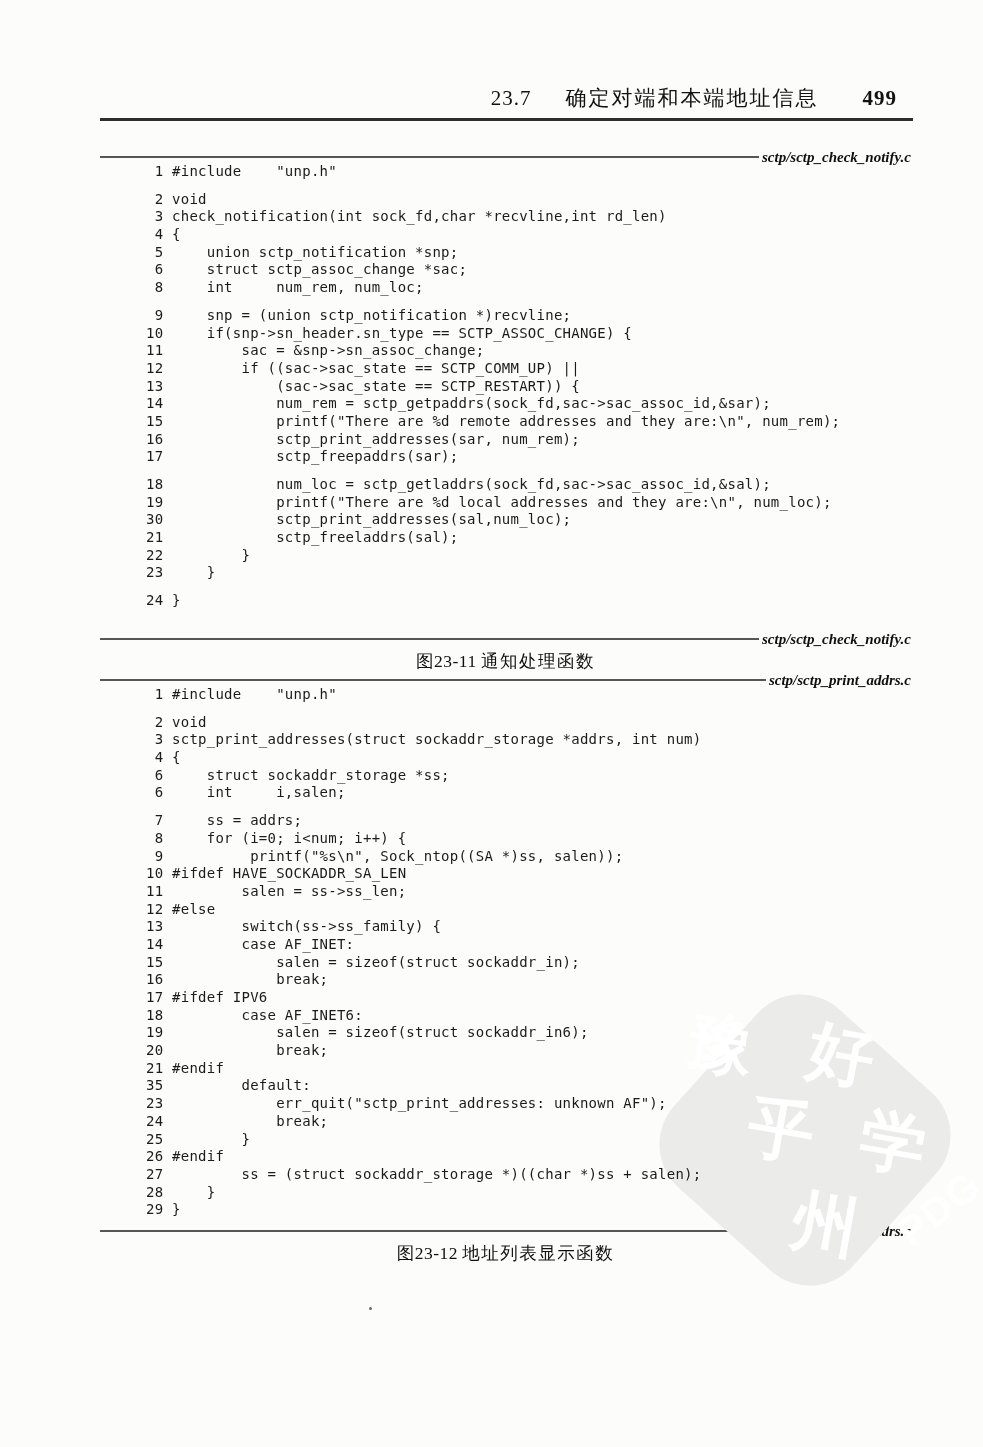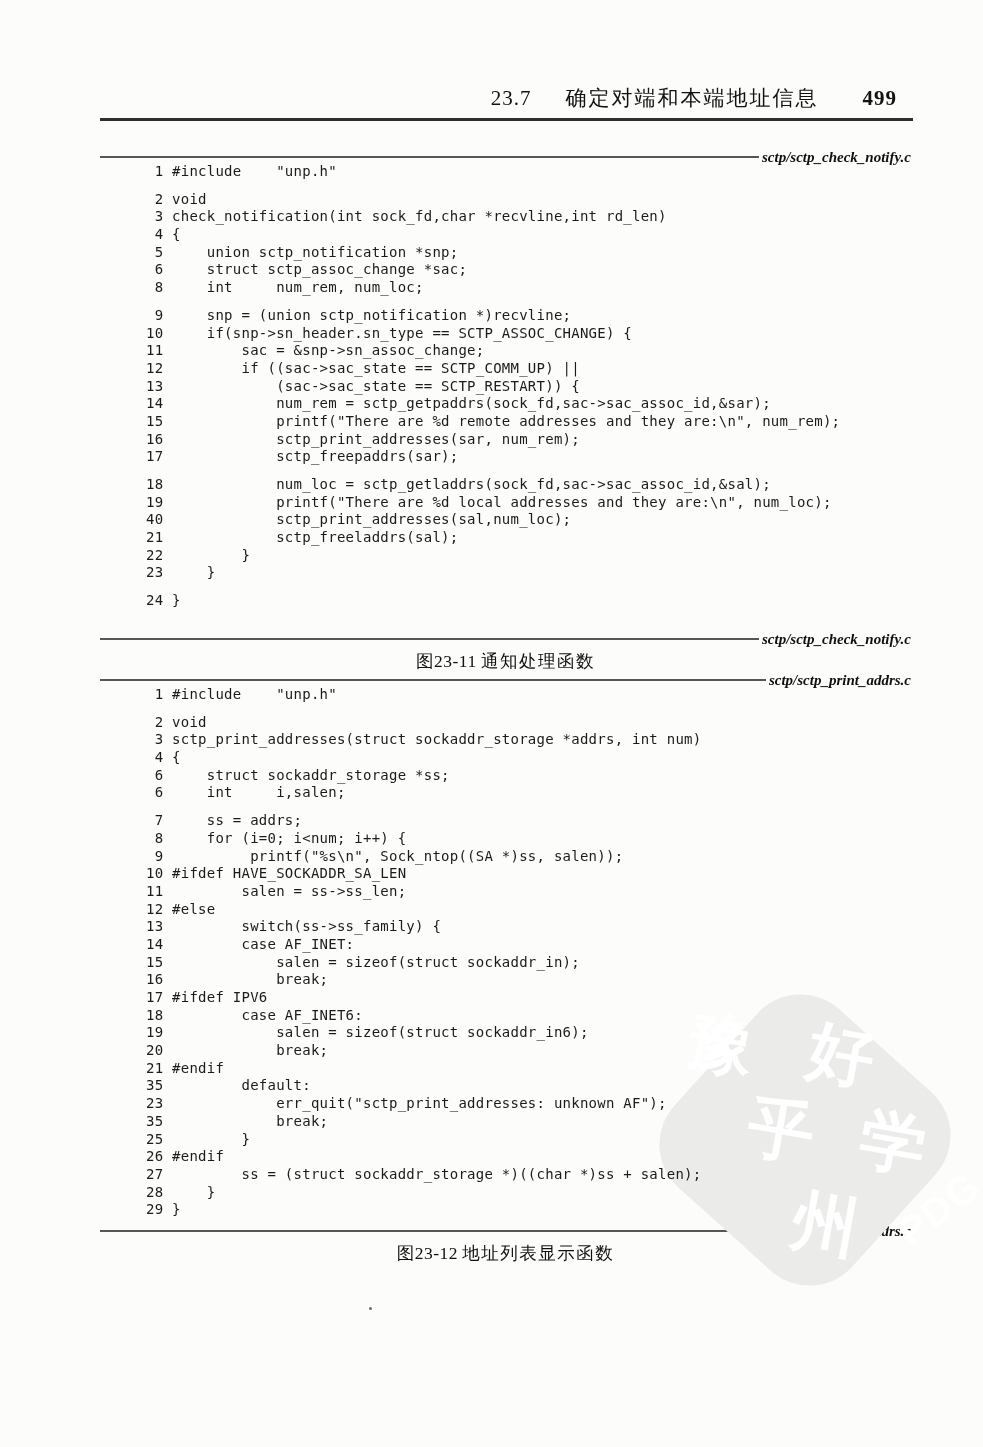--- a/index.html
+++ b/index.html
@@ -127,21 +127,21 @@
       <div class="code-line">11         sac = &amp;snp-&gt;sn_assoc_change;</div>
       <div class="code-line">12         if ((sac-&gt;sac_state == SCTP_COMM_UP) ||</div>
       <div class="code-line">13             (sac-&gt;sac_state == SCTP_RESTART)) {</div>
       <div class="code-line">14             num_rem = sctp_getpaddrs(sock_fd,sac-&gt;sac_assoc_id,&amp;sar);</div>
       <div class="code-line">15             printf("There are %d remote addresses and they are:\n", num_rem);</div>
       <div class="code-line">16             sctp_print_addresses(sar, num_rem);</div>
       <div class="code-line">17             sctp_freepaddrs(sar);</div>
       <div class="code-blank"></div>
       <div class="code-line">18             num_loc = sctp_getladdrs(sock_fd,sac-&gt;sac_assoc_id,&amp;sal);</div>
       <div class="code-line">19             printf("There are %d local addresses and they are:\n", num_loc);</div>
-      <div class="code-line">40             sctp_print_addresses(sal,num_loc);</div>
+      <div class="code-line">30             sctp_print_addresses(sal,num_loc);</div>
       <div class="code-line">21             sctp_freeladdrs(sal);</div>
       <div class="code-line">22         }</div>
       <div class="code-line">23     }</div>
       <div class="code-blank"></div>
       <div class="code-line">24 }</div>
     </div>
 
   <div class="rule-row" style="top:630px;">
     <div class="rule-line"></div>
     <span class="src-label">sctp/sctp_check_notify.c</span>
@@ -176,21 +176,21 @@
       <div class="code-line">14         case AF_INET:</div>
       <div class="code-line">15             salen = sizeof(struct sockaddr_in);</div>
       <div class="code-line">16             break;</div>
       <div class="code-line">17 #ifdef IPV6</div>
       <div class="code-line">18         case AF_INET6:</div>
       <div class="code-line">19             salen = sizeof(struct sockaddr_in6);</div>
       <div class="code-line">20             break;</div>
       <div class="code-line">21 #endif</div>
       <div class="code-line">35         default:</div>
       <div class="code-line">23             err_quit("sctp_print_addresses: unknown AF");</div>
-      <div class="code-line">35             break;</div>
+      <div class="code-line">24             break;</div>
       <div class="code-line">25         }</div>
       <div class="code-line">26 #endif</div>
       <div class="code-line">27         ss = (struct sockaddr_storage *)((char *)ss + salen);</div>
       <div class="code-line">28     }</div>
       <div class="code-line">29 }</div>
     </div>
 
   <div class="rule-row" style="top:1222px;">
     <div class="rule-line"></div>
     <span class="src-label">sctp/sctp_print_addrs.c</span>

